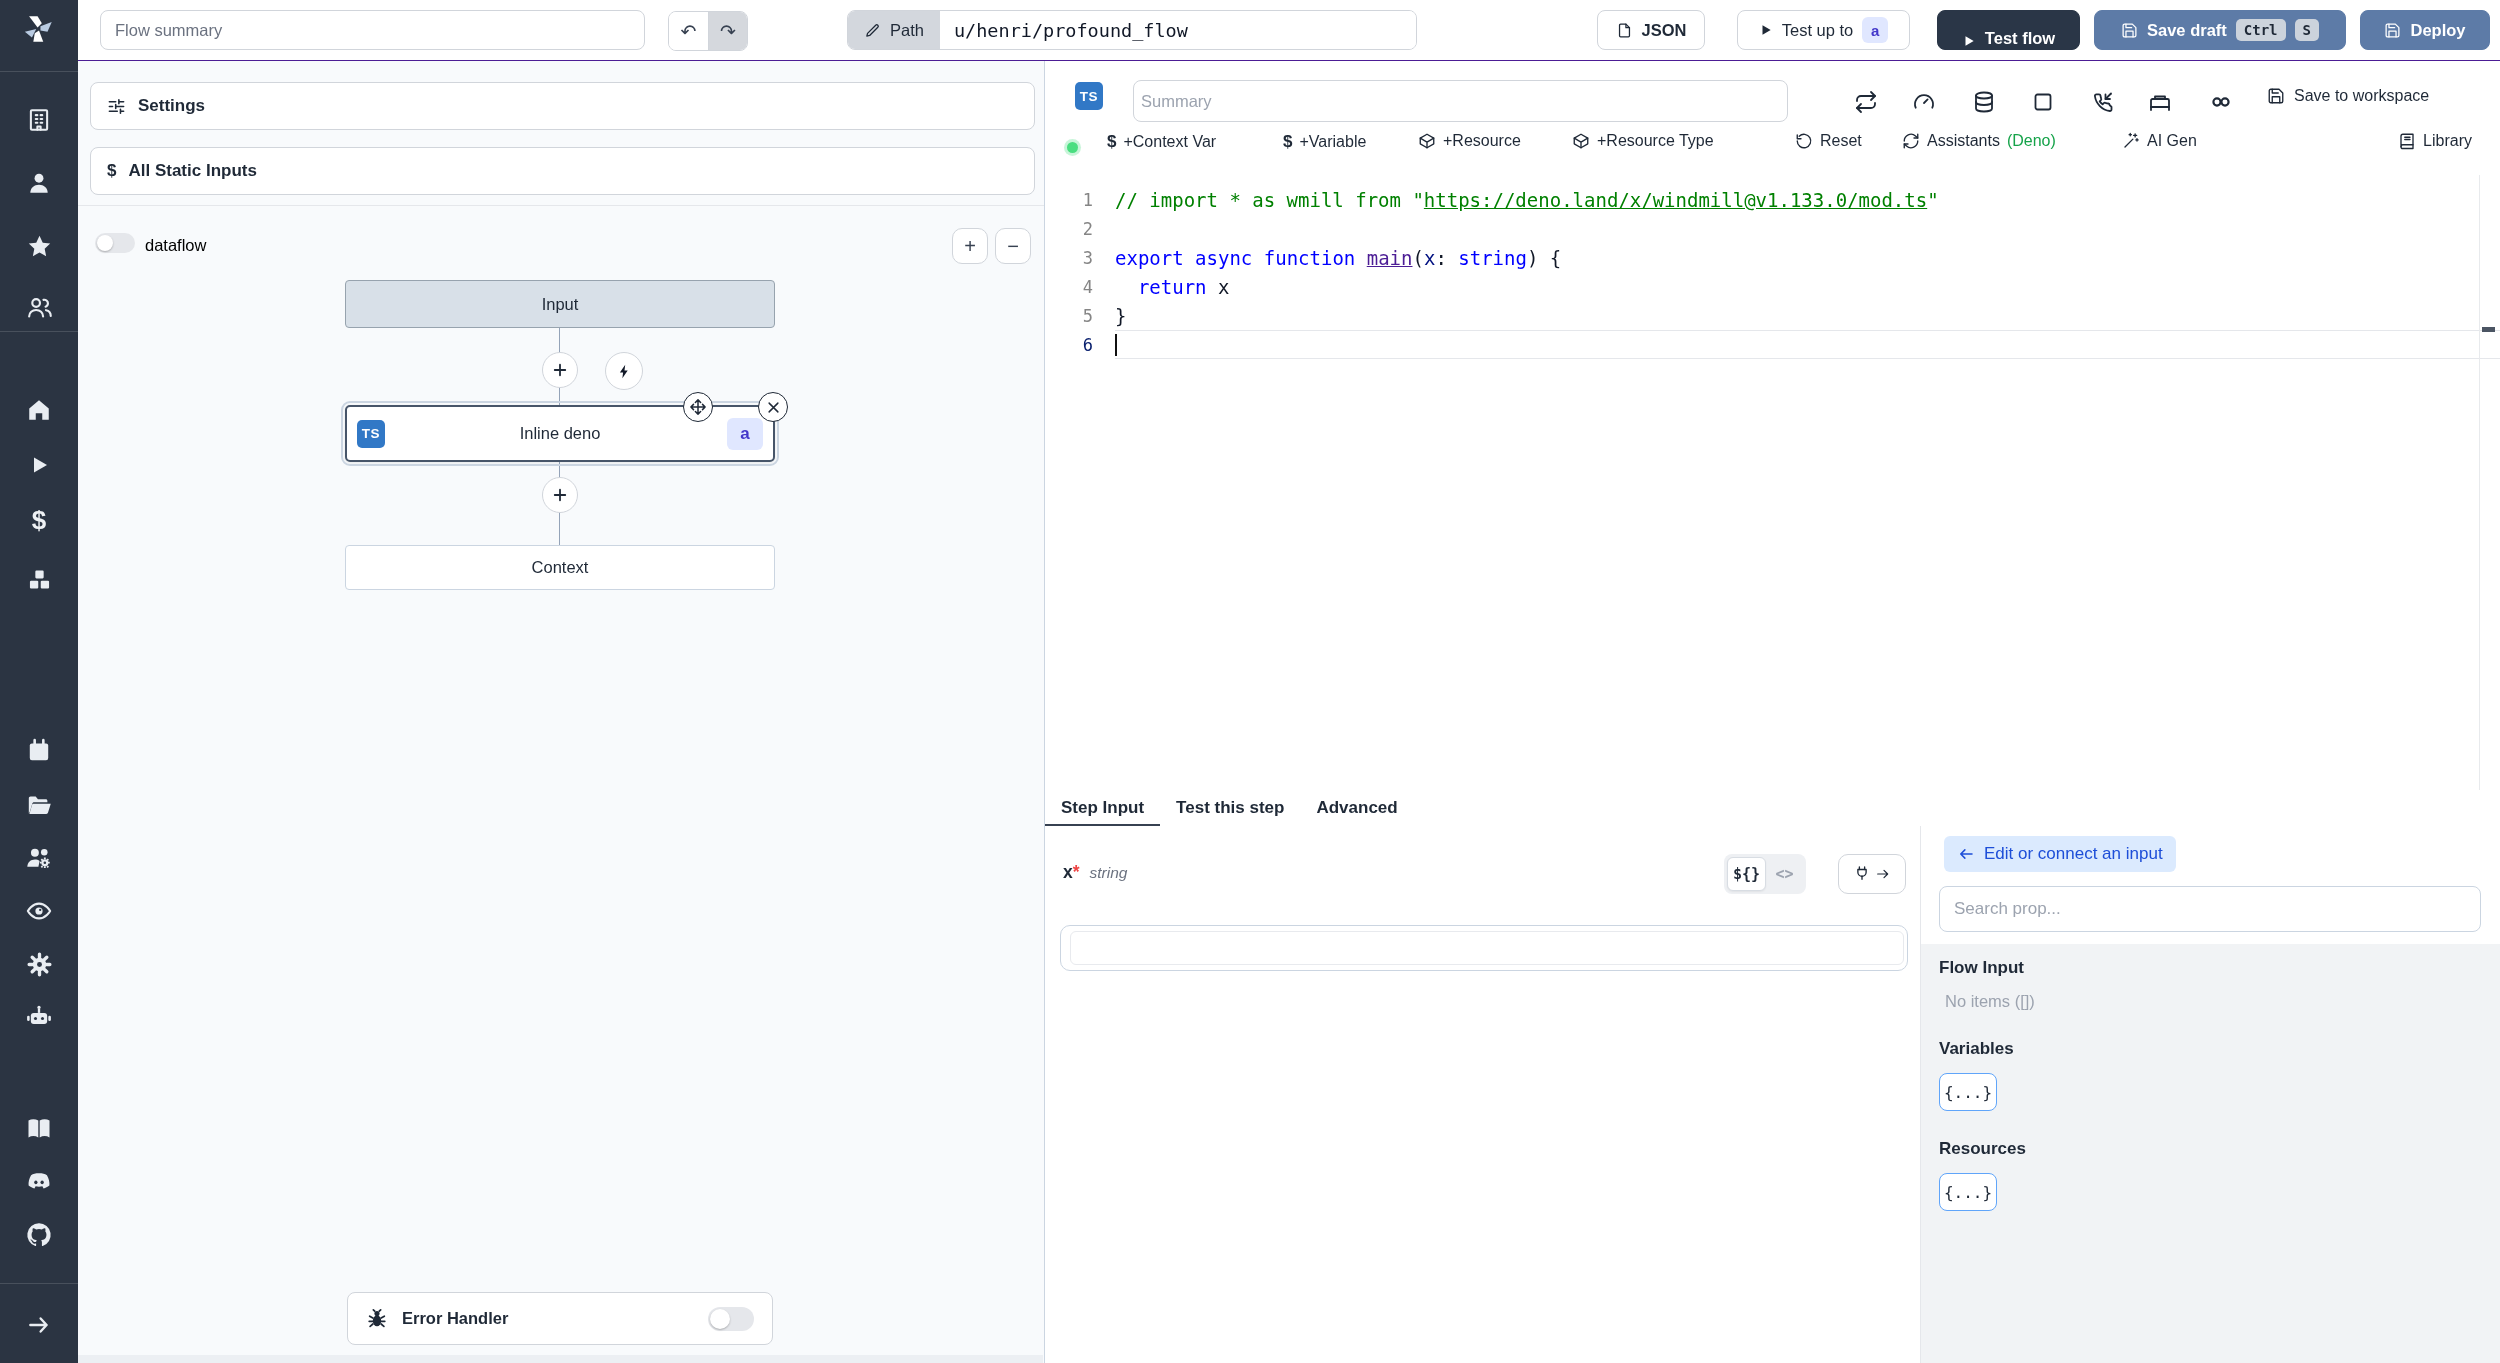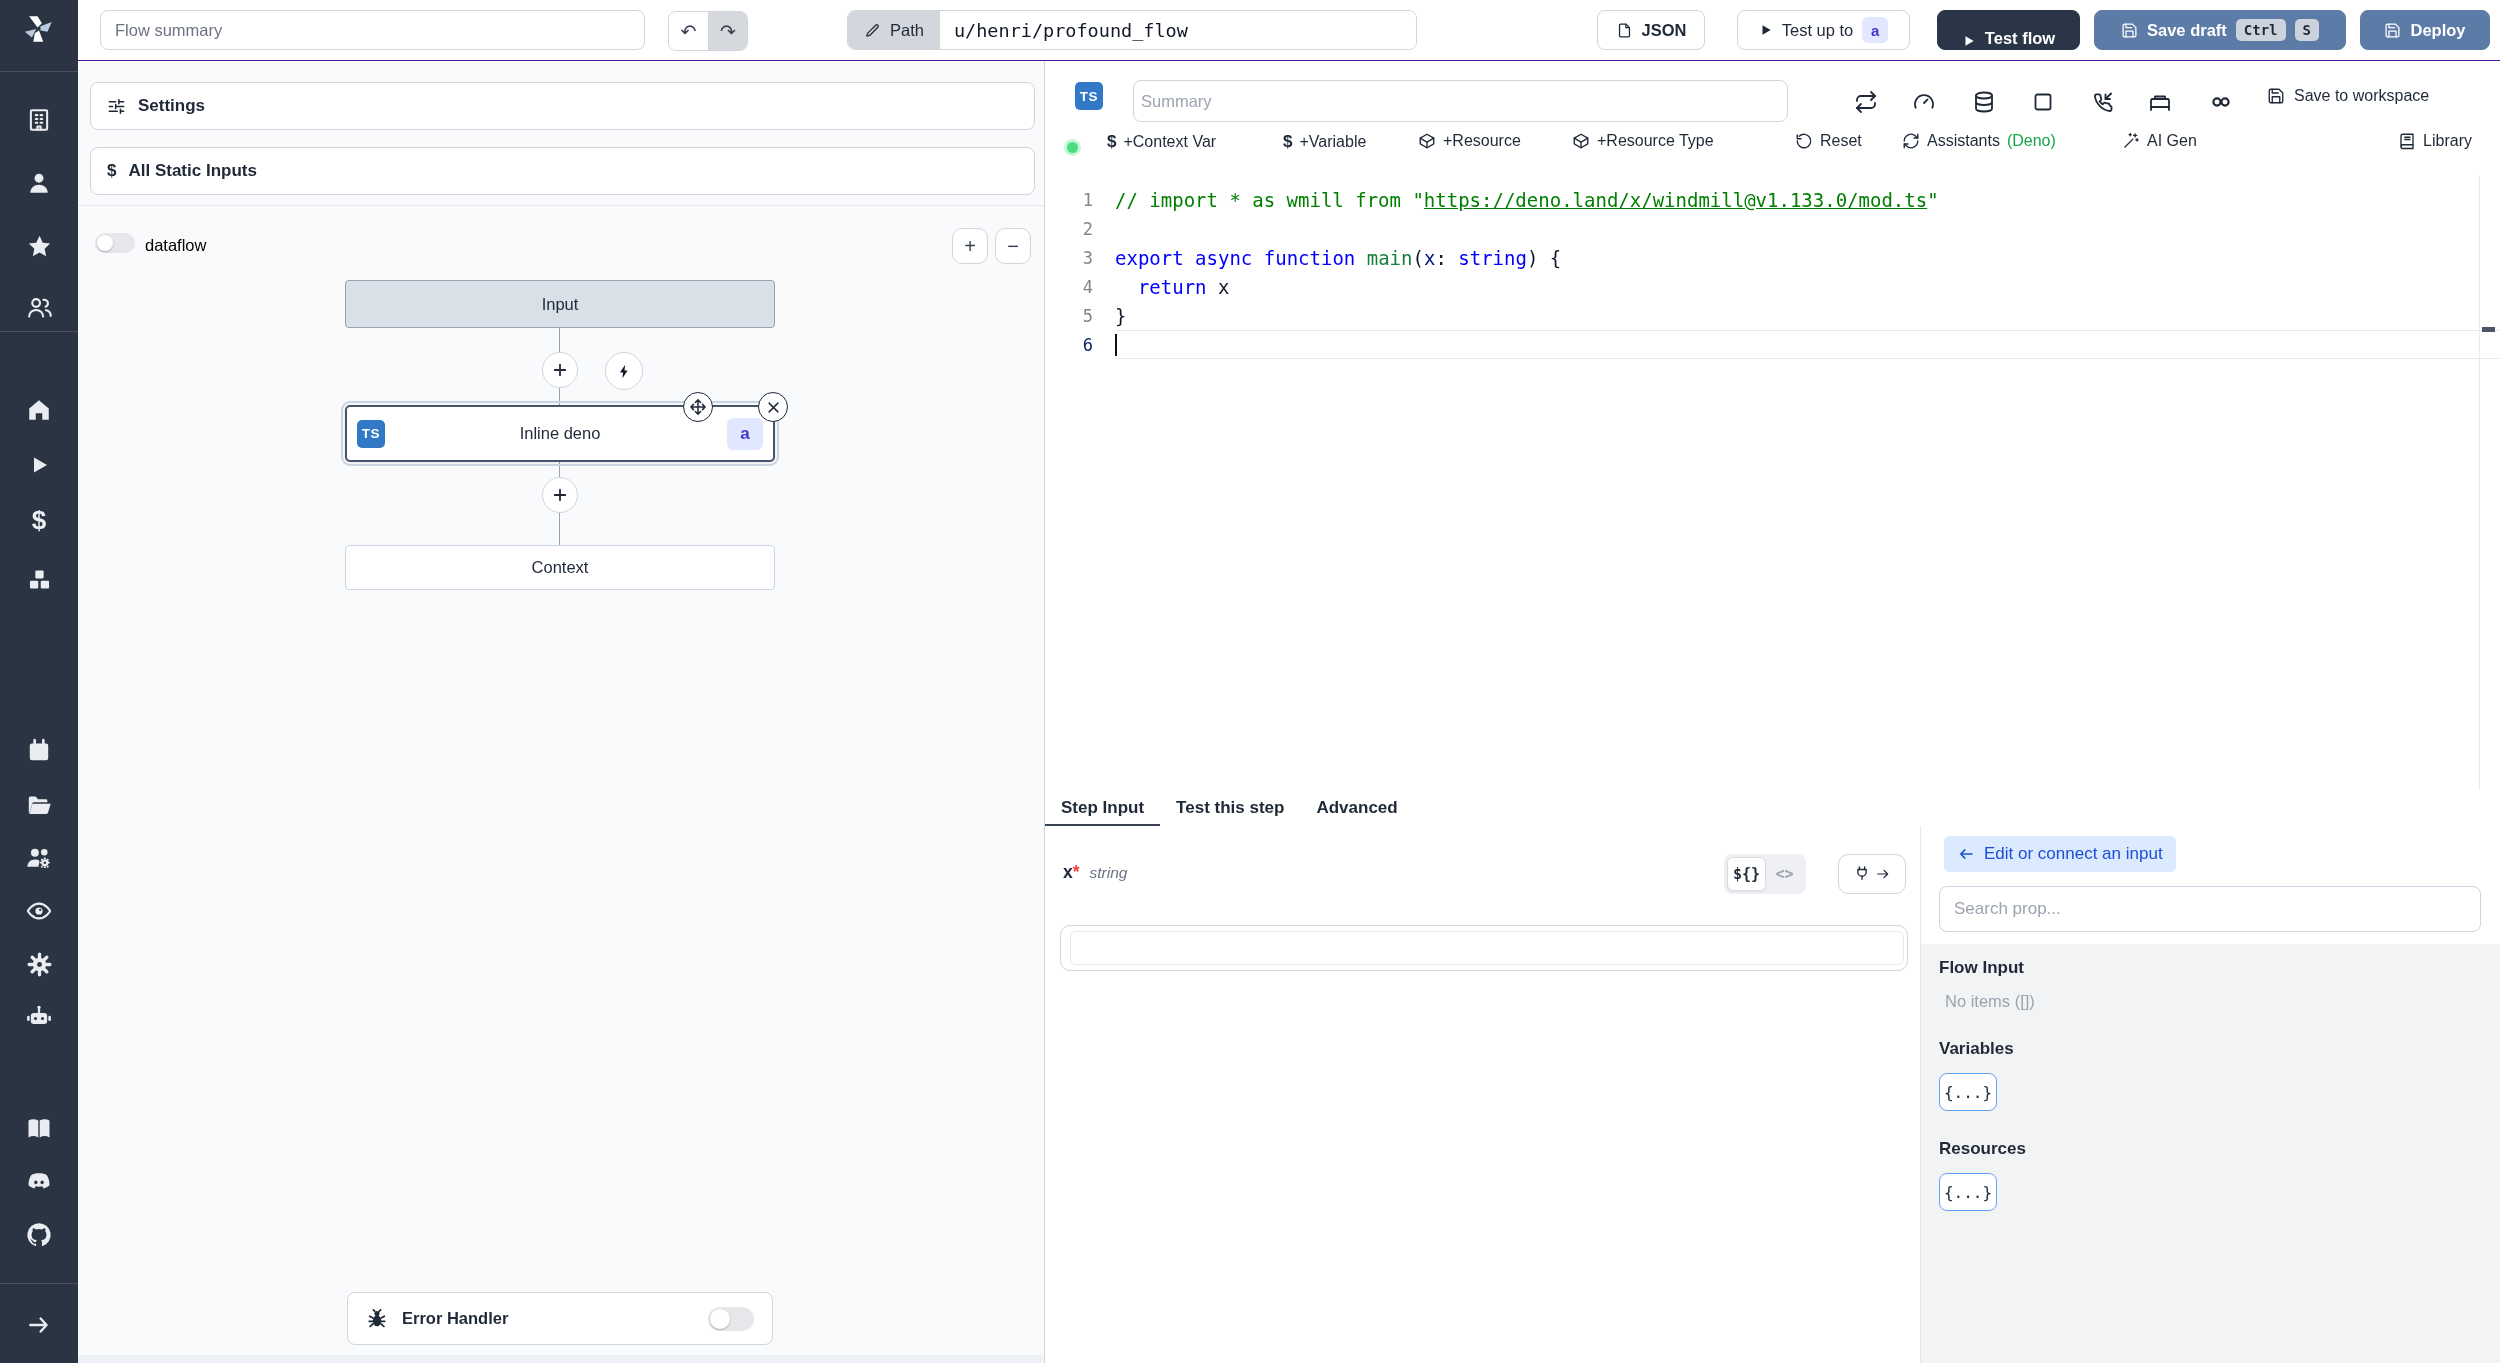--- a/index.html
+++ b/index.html
@@ -78,21 +78,21 @@
   .code-line .gutter{width:48px;flex:none;text-align:right;padding-right:22px;color:#858585;font-size:17px;}
   .code-line.active .gutter{color:#0b216f;}
   .line-content{flex:1;height:100%;display:flex;align-items:center;white-space:pre;text-align:center;}
   .code-line.active .line-content{box-shadow:inset 0 1px 0 #e5e7eb, inset 0 -1px 0 #e5e7eb;}
   .caret{display:inline-block;width:2px;height:22px;background:#111;}
   .tok-comment{color:#008000;}
   .tok-comment-link{color:#008000;text-decoration:underline;}
   .tok-keyword{color:#0000ff;}
   .tok-type{color:#0000ff;}
   .tok-param{color:#001080;}
-  .tok-function{color:#15803d;}
+  .tok-function{color:#4c1d95;text-decoration:underline;}
   .tok-plain{color:#111827;}
   .code-scroll{position:absolute;right:0;top:115px;width:20px;height:615px;border-left:1px solid #e8eaed;}
   .code-scroll .mark{position:absolute;left:2px;top:152px;width:13px;height:5px;background:#4b5563;}
 
   
   .step-tabs{position:absolute;left:0;top:730px;right:0;height:36px;border-bottom:1px solid #e5e7eb;display:flex;align-items:stretch;}
   .tab{background:none;border:none;padding:0 16px;font-size:17px;font-weight:600;color:#1f2937;position:relative;}
   .tab.active::after{content:"";position:absolute;left:0;right:0;bottom:-1px;height:3px;background:#374151;}
 
   

